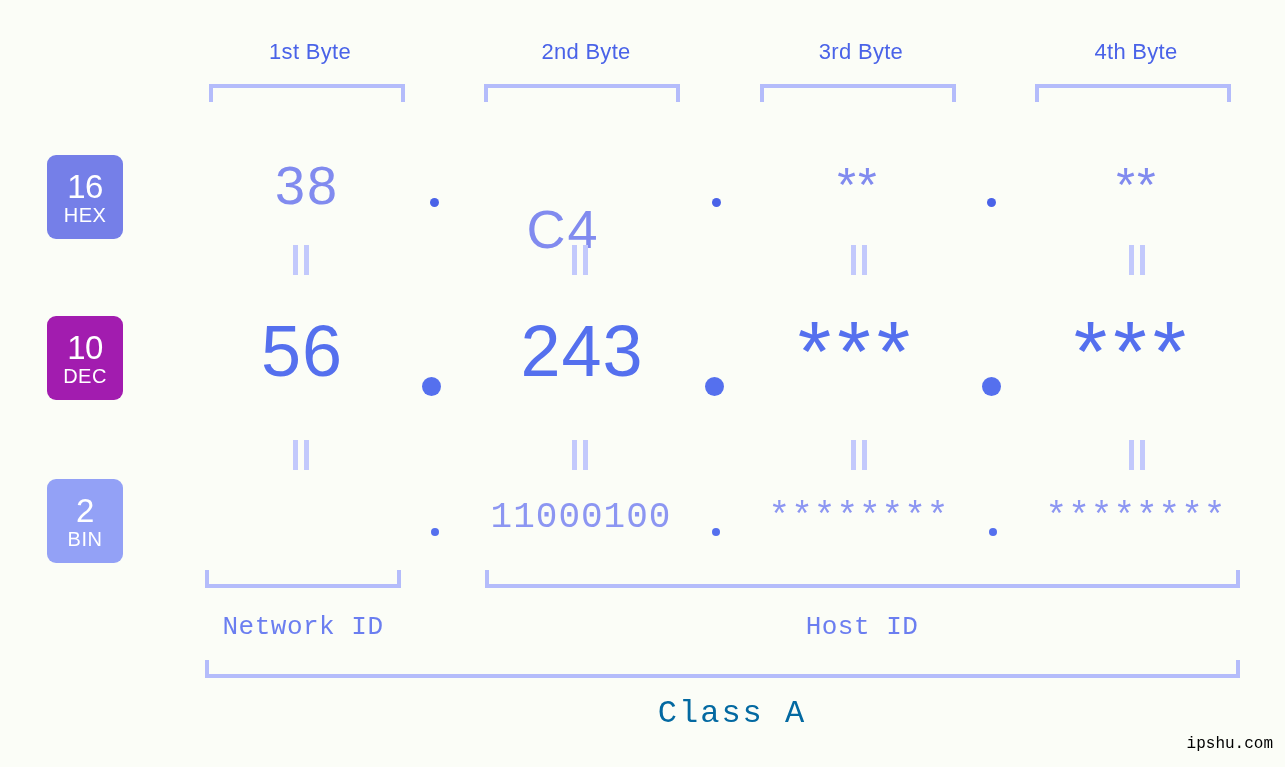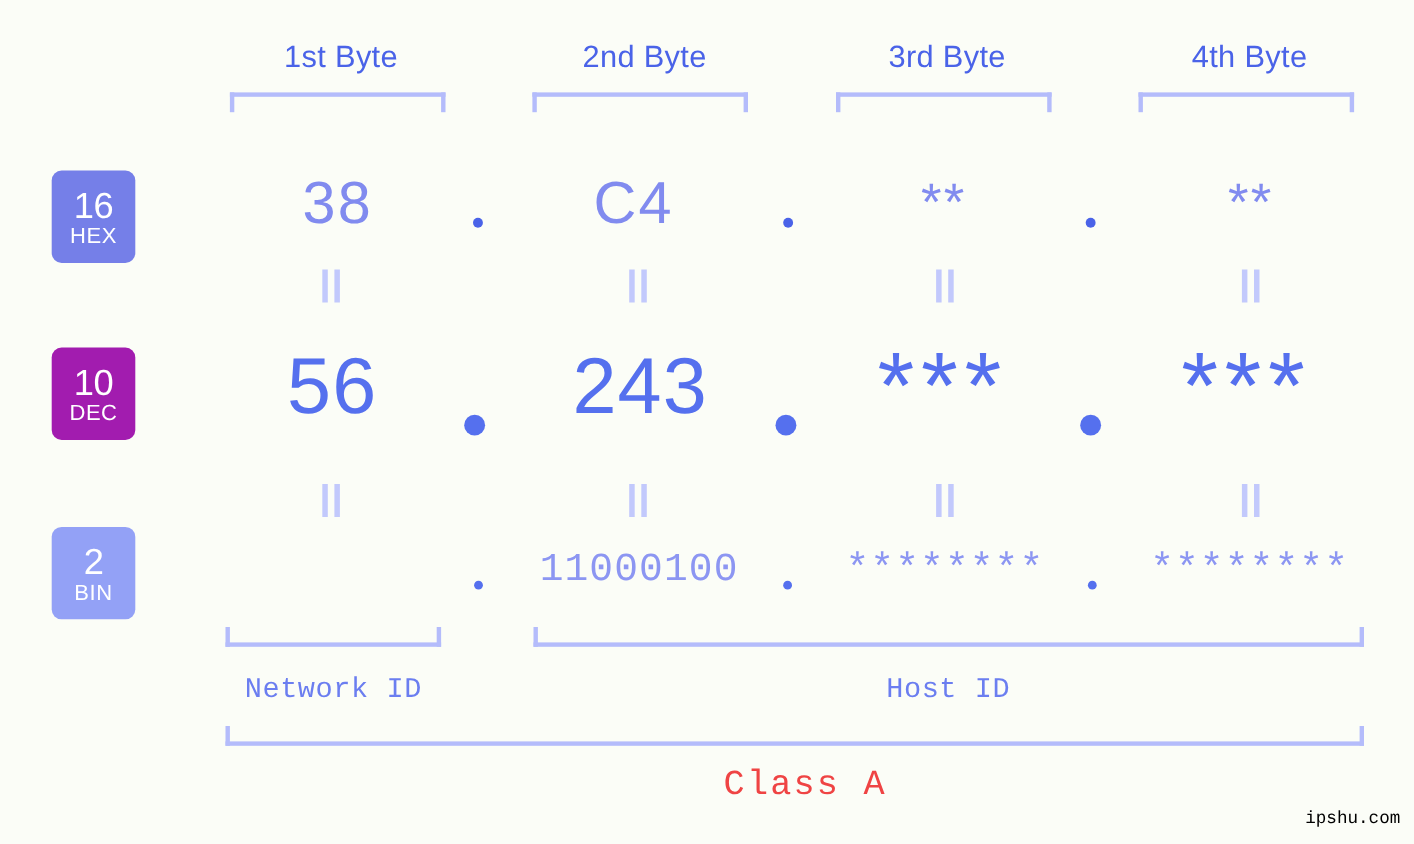--- a/index.html
+++ b/index.html
@@ -16,21 +16,21 @@
     font-family: "Liberation Sans", sans-serif;
   }
 
   
   .byte-label {
     position: absolute;
     top: 30px;
     height: 44px;
     line-height: 44px;
     text-align: center;
-    font-size: 28px;
+    font-size: 22px;
     color: #4a63e8;
     font-family: "Liberation Sans", sans-serif;
     letter-spacing: 0.3px;
     white-space: nowrap;
   }
 
   
   .bracket {
     position: absolute;
     box-sizing: border-box;
@@ -153,21 +153,21 @@
     font-size: 26px;
     color: #6b7ef0;
     font-family: "Liberation Mono", monospace;
     white-space: nowrap;
     letter-spacing: 0.5px;
   }
   .class-label {
     position: absolute;
     text-align: center;
     font-size: 32px;
-    color: #ef4444;
+    color: #0369a1;
     font-family: "Liberation Mono", monospace;
     white-space: nowrap;
     letter-spacing: 2px;
   }
 
   
   #watermark {
     position: absolute;
     right: 12px;
     bottom: 14px;
@@ -200,21 +200,21 @@
     <span class="num">10</span>
     <span class="nm">DEC</span>
   </div>
   <div class="badge" id="badge-bin">
     <span class="num">2</span>
     <span class="nm">BIN</span>
   </div>
 
   <div class="cell hex-cell" style="left:192px; width:230px;">38</div>
   <div class="dot dot-hex" style="left:430px; top:198px;"></div>
-  <div class="cell hex-cell" style="left:461px; width:230px;">C4</div>
+  <div class="cell hex-cell" style="left:448px; width:230px;margin-top:44px;">C4</div>
   <div class="dot dot-hex" style="left:712px; top:198px;"></div>
   <div class="cell hex-cell hex-star" style="left:743px; width:230px;">**</div>
   <div class="dot dot-hex" style="left:987px; top:198px;"></div>
   <div class="cell hex-cell hex-star" style="left:1022px; width:230px;">**</div>
 
   <div class="eq" style="left:292px; top:245px;">
       <i></i>
       <i></i>
     </div>
   <div class="eq" style="left:571px; top:245px;">

